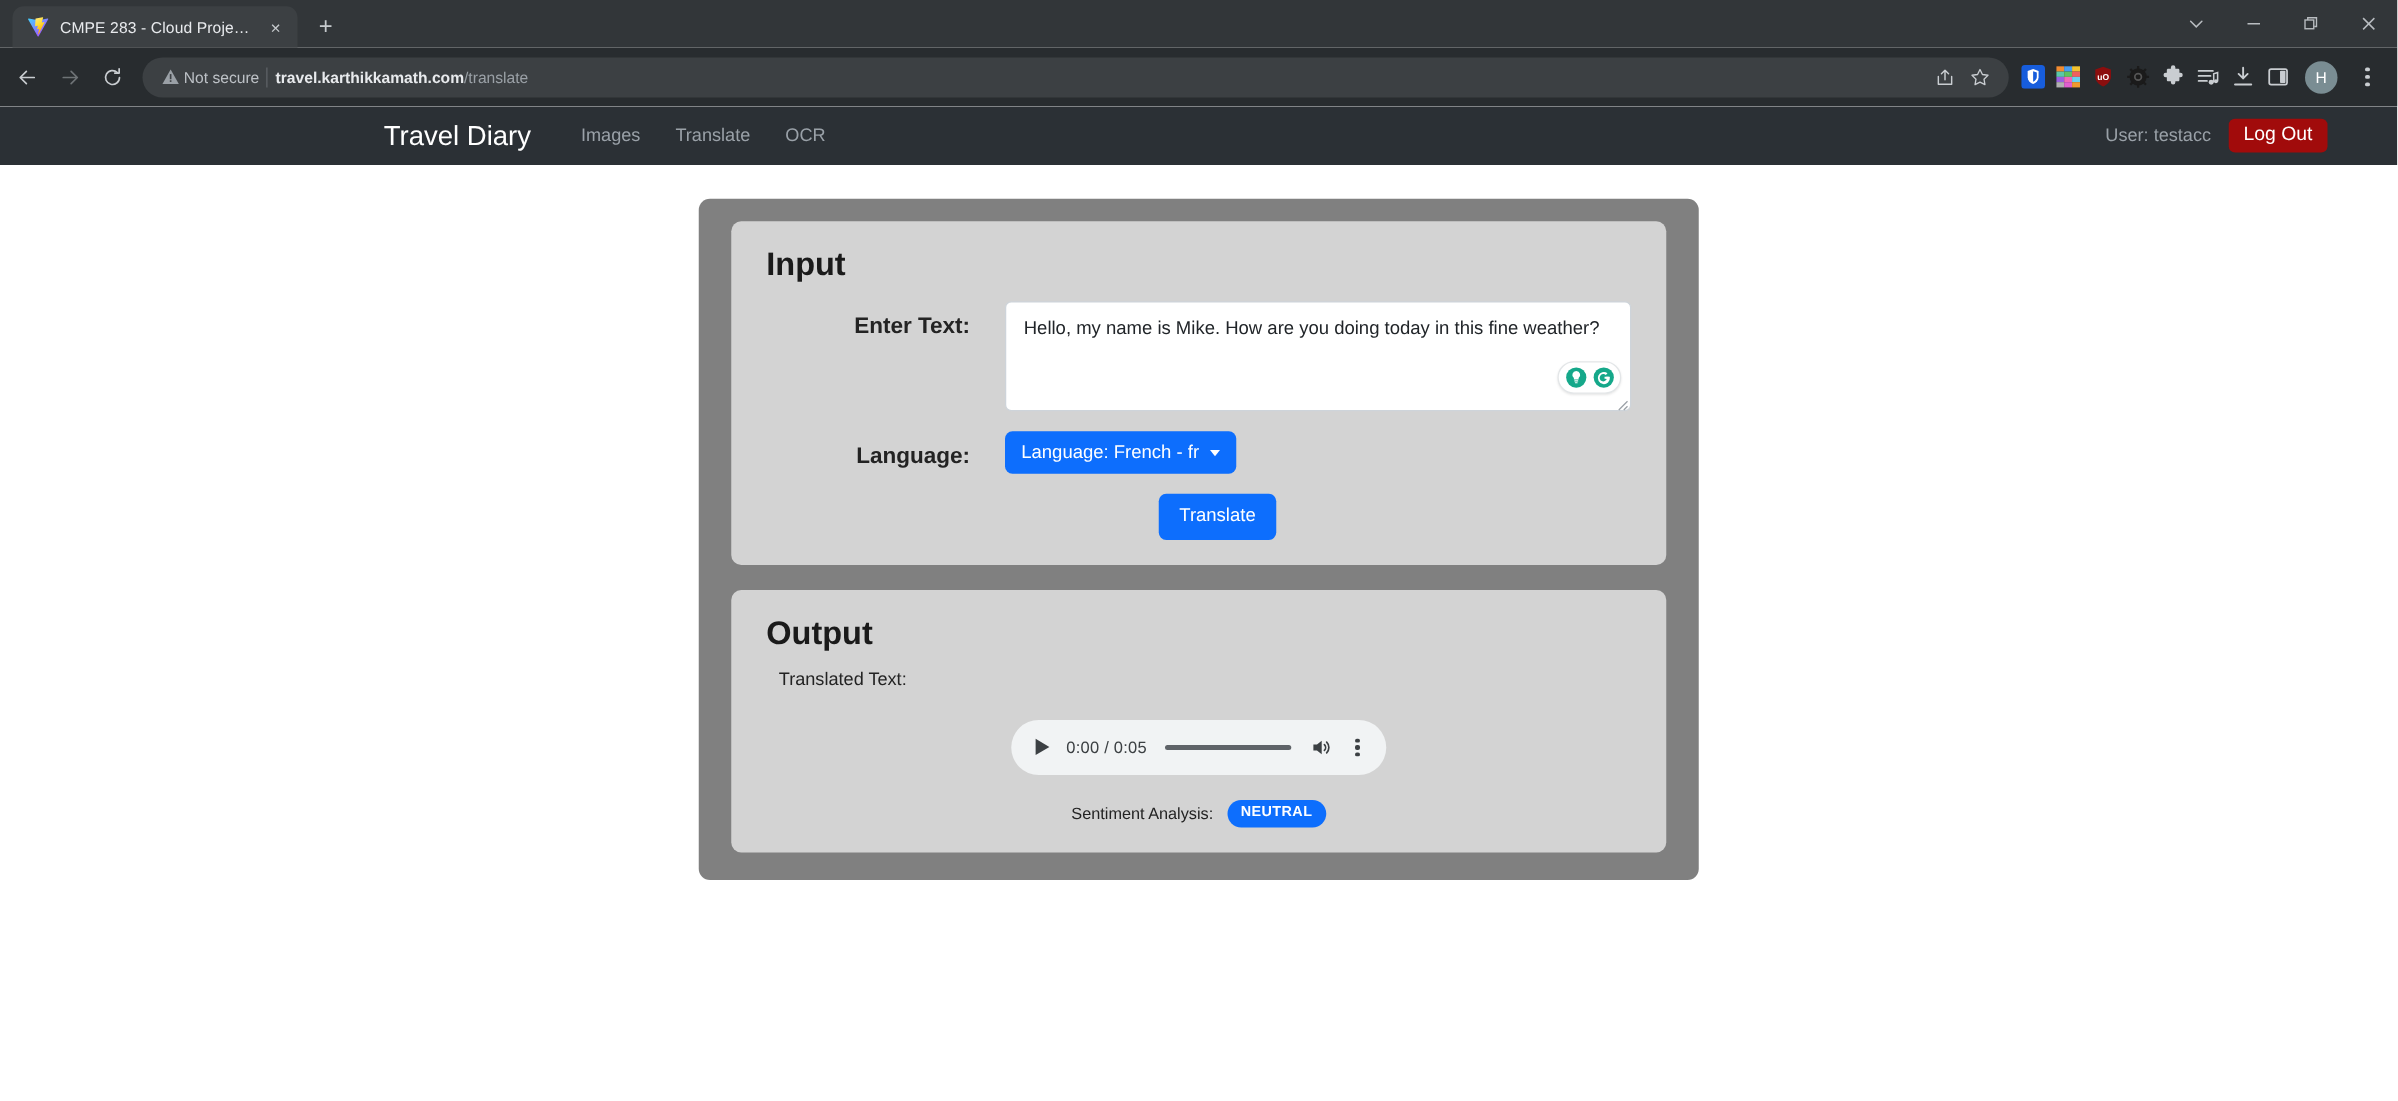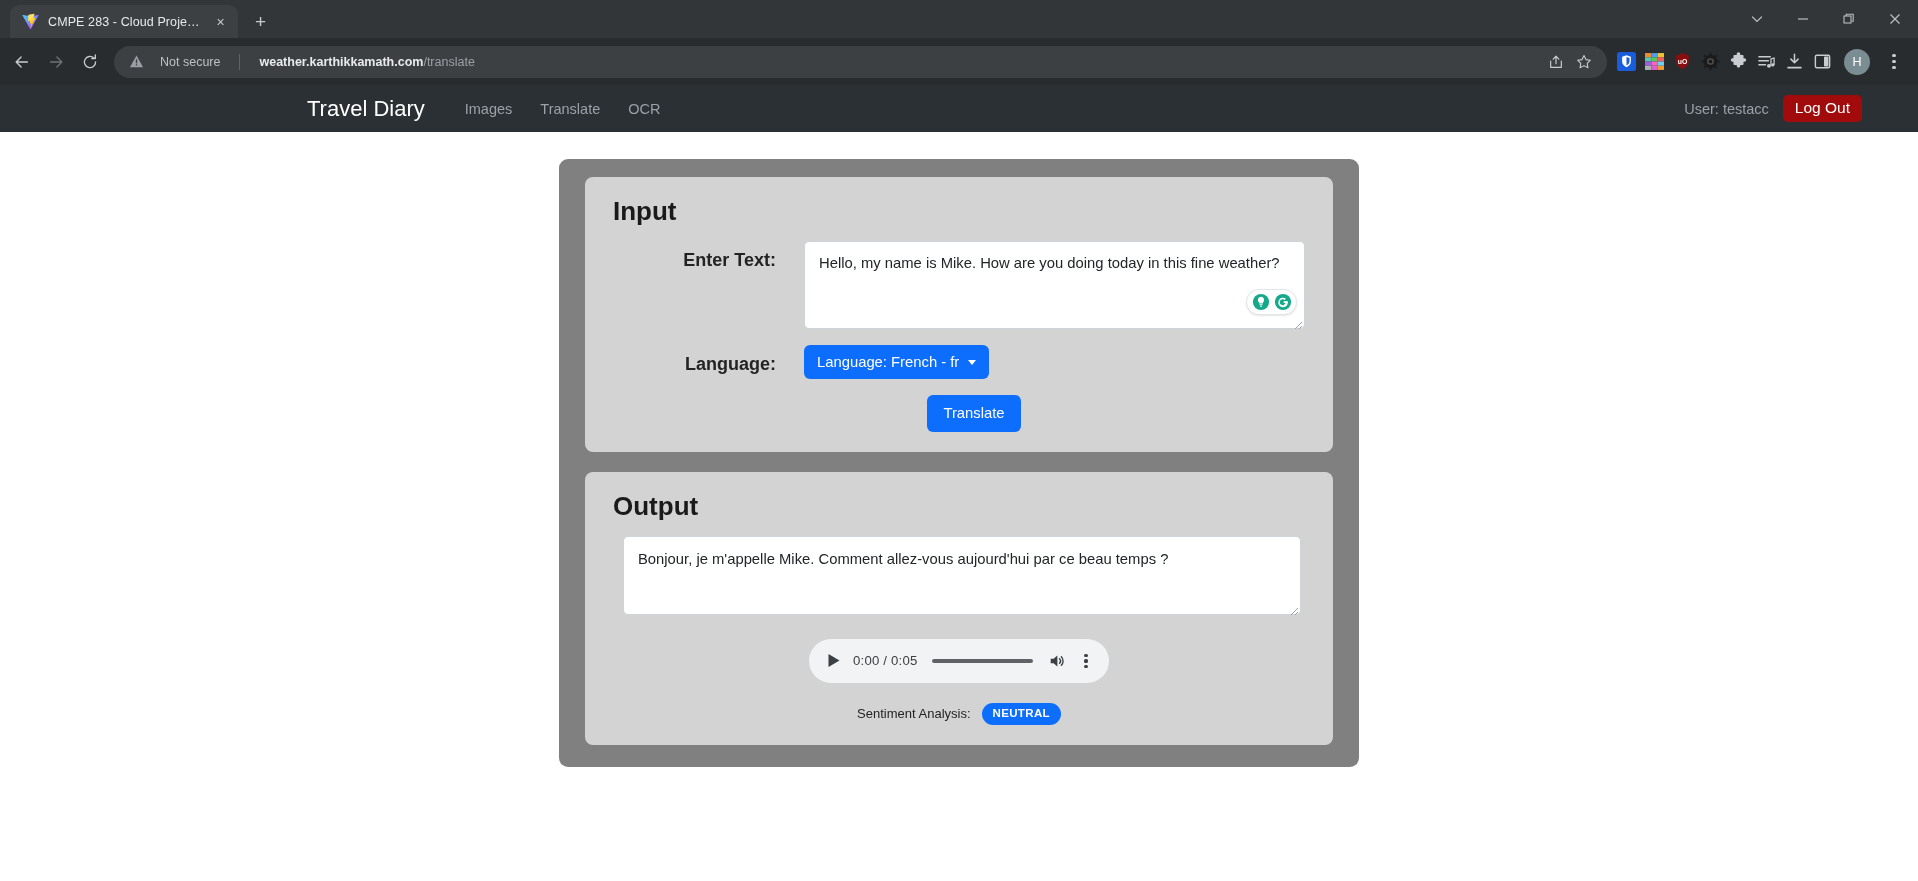--- a/index.html
+++ b/index.html
@@ -82,21 +82,21 @@
   .navbtn.disabled { color: #6e7376; }
   .omnibox {
     flex: 1 1 auto;
     height: 32px;
     background: #3c4043;
     border-radius: 16px;
     display: flex;
     align-items: center;
     padding: 0 14px;
     margin: 0 8px 0 6px;
-    gap: 16px;
+    gap: 3px;
     min-width: 0;
   }
   .warn-icon { width: 16px; height: 16px; flex: 0 0 16px; display:flex; align-items:center; justify-content:center; }
   .notsecure { color: #bdc1c6; font-size: 12.5px; white-space: nowrap; }
   .omni-sep { width: 1px; height: 16px; background: #5f6368; flex: 0 0 1px; margin: 0 3px; }
   .url { font-size: 12.5px; white-space: nowrap; overflow: hidden; text-overflow: ellipsis; }
   .url .host { color: #e8eaed; font-weight: bold; }
   .url .path { color: #9aa0a6; }
   .omni-right { margin-left: auto; display: flex; align-items: center; gap: 10px; flex: 0 0 auto; }
   .omni-icon { width: 18px; height: 18px; display:flex; align-items:center; justify-content:center; color: #c9cdd1; }
@@ -388,21 +388,21 @@
     <div class="omnibox">
       <span class="warn-icon">
         <svg width="15" height="15" viewBox="0 0 16 16">
           <path d="M8 1.6L15 14H1z" fill="#9aa0a6"></path>
           <rect x="7.3" y="5.6" width="1.4" height="4.4" fill="#3c4043"></rect>
           <rect x="7.3" y="10.9" width="1.4" height="1.4" fill="#3c4043"></rect>
         </svg>
       </span>
       <span class="notsecure">Not secure</span>
       <span class="omni-sep"></span>
-      <span class="url"><span class="host">weather.karthikkamath.com</span><span class="path">/translate</span></span>
+      <span class="url"><span class="host">travel.karthikkamath.com</span><span class="path">/translate</span></span>
       <span class="omni-right">
         <span class="omni-icon">
           <svg width="16" height="16" viewBox="0 0 18 18">
             <path d="M3 8v7h12V8" stroke="#c9cdd1" stroke-width="1.3" fill="none" stroke-linecap="round" stroke-linejoin="round"></path>
             <path d="M9 11V2.5M9 2.5L5.8 5.7M9 2.5l3.2 3.2" stroke="#c9cdd1" stroke-width="1.3" fill="none" stroke-linecap="round" stroke-linejoin="round"></path>
           </svg>
         </span>
         <span class="omni-icon">
           <svg width="16" height="16" viewBox="0 0 18 18">
             <path d="M9 1.8l2.2 4.5 5 .7-3.6 3.5.85 4.95L9 13.1l-4.45 2.35L5.4 10.5 1.8 7l5-.7z" fill="none" stroke="#c9cdd1" stroke-width="1.2" stroke-linejoin="round"></path>
@@ -561,30 +561,22 @@
             </div>
           </div>
 
           <div class="translate-row">
             <button class="translate-btn">Translate</button>
           </div>
         </div>
 
         <div class="panel">
           <div class="panel-title">Output</div>
-
-          <div class="out-textarea-wrap">
-            <textarea class="out-textarea" readonly="" style="">Bonjour, je m'appelle Mike. Comment allez-vous aujourd'hui par ce beau temps ?</textarea>
-            <span class="resize-grip">
-              <svg width="11" height="11" viewBox="0 0 11 11">
-                <line x1="10" y1="3" x2="3" y2="10" stroke="#9aa0a6" stroke-width="1"></line>
-                <line x1="10" y1="7" x2="7" y2="10" stroke="#9aa0a6" stroke-width="1"></line>
-              </svg>
-            </span>
-          </div>
+          <div class="out-label">Translated Text:</div>
+
 
           <div class="audio-row">
             <div class="audio-player">
               <span class="a-play">
                 <svg width="14" height="15" viewBox="0 0 14 15">
                     <path d="M1.5 1L12.5 7.5 1.5 14z" fill="#3c4043"></path>
                   </svg>
               </span>
               <span class="a-time">0:00 / 0:05</span>
               <span class="a-track"></span>

